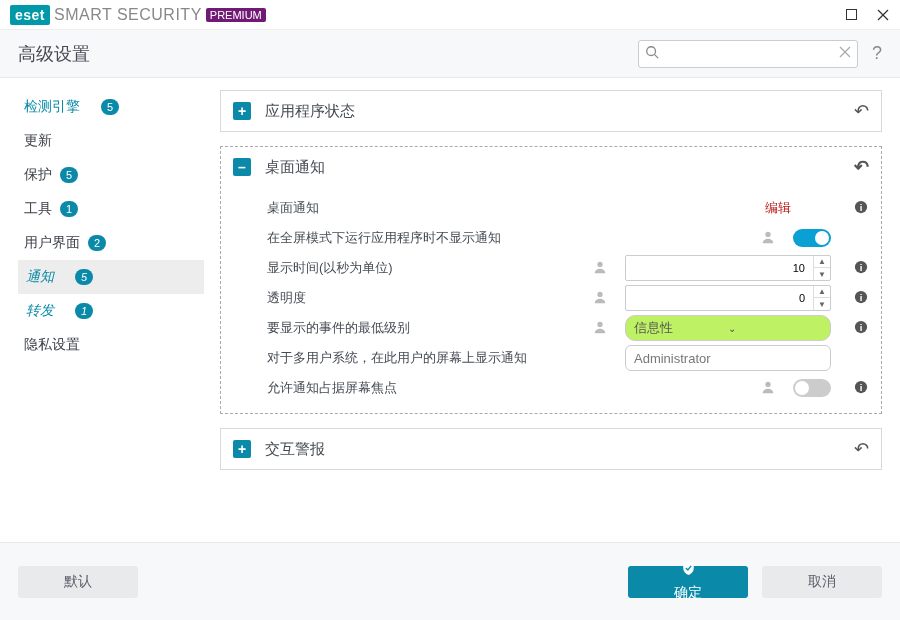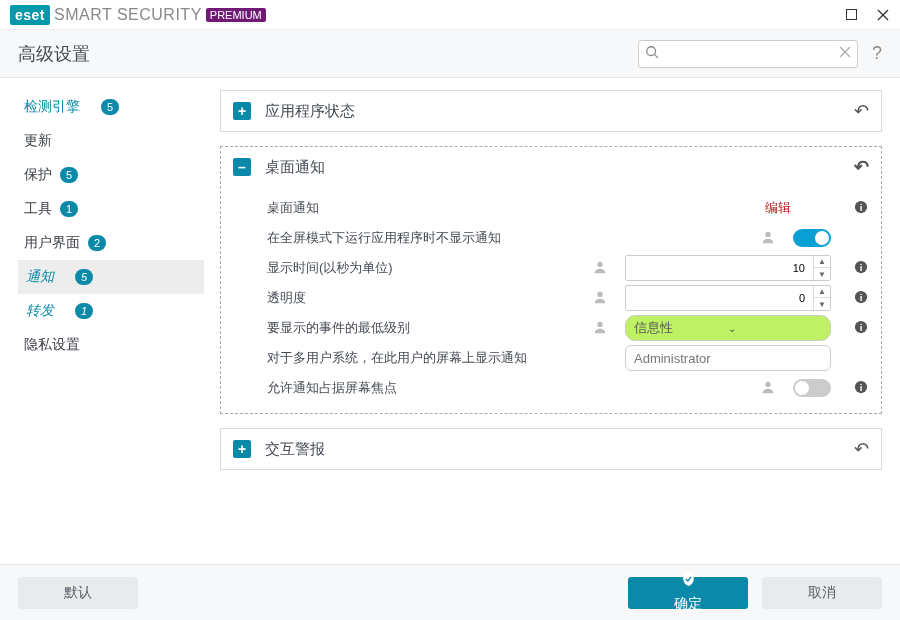--- a/index.html
+++ b/index.html
@@ -59,21 +59,21 @@
   .spinbtns { display: flex; flex-direction: column; border-left: 1px solid #ddd; }
   .spinbtns div { width: 16px; height: 12px; display: flex; align-items: center; justify-content: center; font-size: 8px; color: #666; cursor: pointer; border-bottom: 1px solid #ddd; }
   .spinbtns div:last-child { border-bottom: none; }
   
   .selectbox { width: 206px; height: 26px; border: 1px solid #ccc; border-radius: 10px; background: #bef264; display: flex; align-items: center; padding: 0 8px; cursor: pointer; }
   .selectbox span { flex: 1; color: #555; }
   .chev { color: #888; font-size: 10px; }
   
   .textbox { width: 206px; height: 26px; border: 1px solid #ccc; border-radius: 6px; background: #fff; padding: 0 8px; display: flex; align-items: center; color: #777; }
   
-  .footer { position: absolute; bottom: 0; left: 0; right: 0; height: 56px; background: #f7f8f9; border-top: 1px solid #e8e8e8; display: flex; align-items: center; padding: 0 18px; }
+  .footer { position: absolute; bottom: 0; left: 0; right: 0; height: 78px; background: #f7f8f9; border-top: 1px solid #e8e8e8; display: flex; align-items: center; padding: 0 18px; }
   .btn { min-width: 120px; height: 32px; border-radius: 3px; display: flex; align-items: center; justify-content: center; font-size: 14px; cursor: pointer; }
   .btn-default { background: #e8eaec; color: #5a6068; }
   .btn-primary { background: #0a8aa8; color: #fff; gap: 6px; flex-direction: column; }
   .footer-spacer { flex: 1; }
   .shield { font-size: 13px; }
 </style>
 </head>
 <body>
 
 <div class="titlebar">

